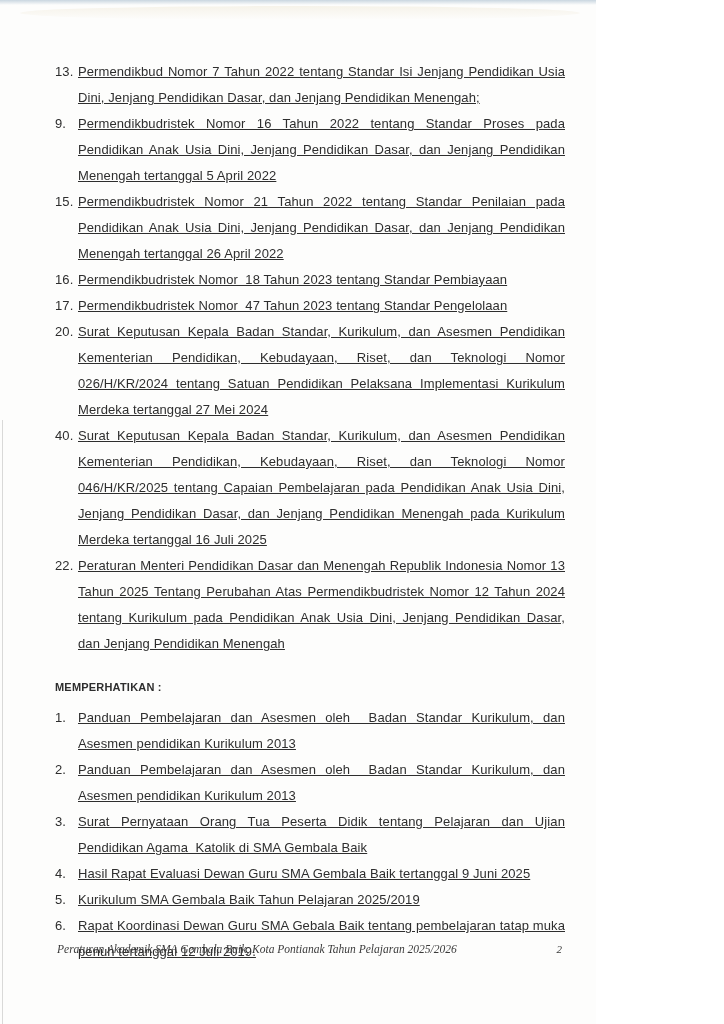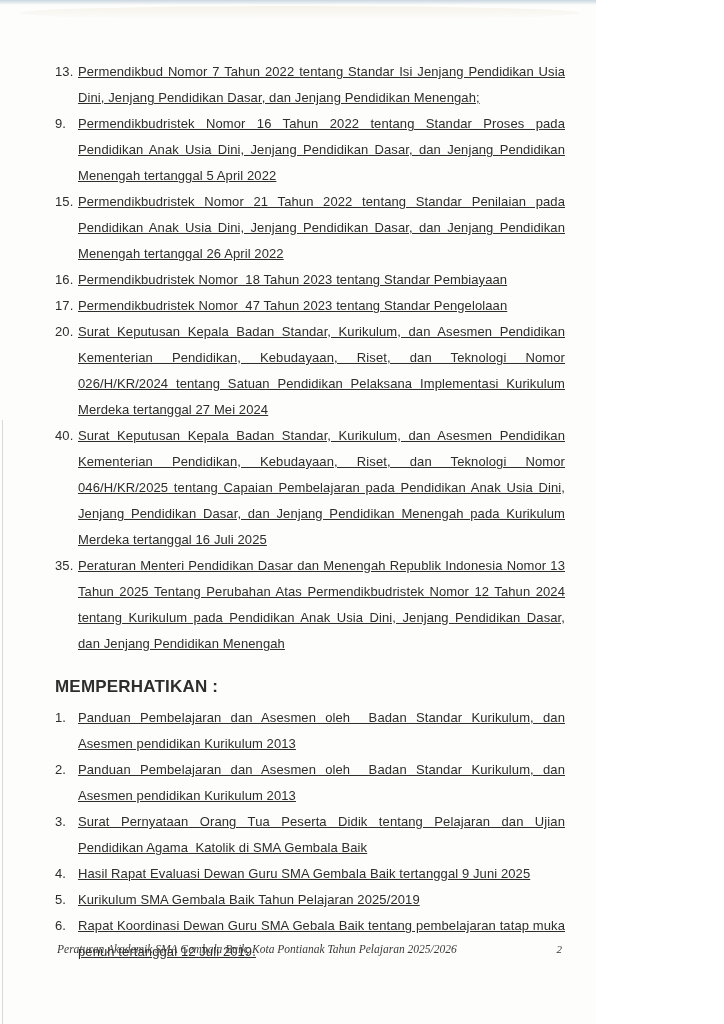--- a/index.html
+++ b/index.html
@@ -52,21 +52,21 @@
     flex: 0 0 23px;
     white-space: nowrap;
   }
   .row .txt {
     flex: 1 1 auto;
     text-align: justify;
     text-decoration: underline;
   }
   .section-heading {
     margin: 17px 0 5px 0;
-    font-size: 17px;
+    font-size: 11px;
     font-weight: bold;
     line-height: 26px;
     letter-spacing: 0.2px;
   }
   .footer {
     position: absolute;
     left: 57px;
     right: 34px;
     top: 943px;
     display: flex;
@@ -115,21 +115,21 @@
       </div>
       <div class="row">
         <span class="num">20.</span>
         <span class="txt">Surat Keputusan Kepala Badan Standar, Kurikulum, dan Asesmen Pendidikan Kementerian Pendidikan, Kebudayaan, Riset, dan Teknologi Nomor 026/H/KR/2024 tentang Satuan Pendidikan Pelaksana Implementasi Kurikulum Merdeka tertanggal 27 Mei 2024</span>
       </div>
       <div class="row">
         <span class="num">40.</span>
         <span class="txt">Surat Keputusan Kepala Badan Standar, Kurikulum, dan Asesmen Pendidikan Kementerian Pendidikan, Kebudayaan, Riset, dan Teknologi Nomor 046/H/KR/2025 tentang Capaian Pembelajaran pada Pendidikan Anak Usia Dini, Jenjang Pendidikan Dasar, dan Jenjang Pendidikan Menengah pada Kurikulum Merdeka tertanggal 16 Juli 2025</span>
       </div>
       <div class="row">
-        <span class="num">35.</span>
+        <span class="num">22.</span>
         <span class="txt">Peraturan Menteri Pendidikan Dasar dan Menengah Republik Indonesia Nomor 13 Tahun 2025 Tentang Perubahan Atas Permendikbudristek Nomor 12 Tahun 2024 tentang Kurikulum pada Pendidikan Anak Usia Dini, Jenjang Pendidikan Dasar, dan Jenjang Pendidikan Menengah</span>
       </div>
     </div>
 
     <h2 class="section-heading">MEMPERHATIKAN :</h2>
 
     <div class="reg-list">
       <div class="row">
         <span class="num">1.</span>
         <span class="txt">Panduan Pembelajaran dan Asesmen oleh&nbsp; Badan Standar Kurikulum, dan Asesmen pendidikan Kurikulum 2013</span>

